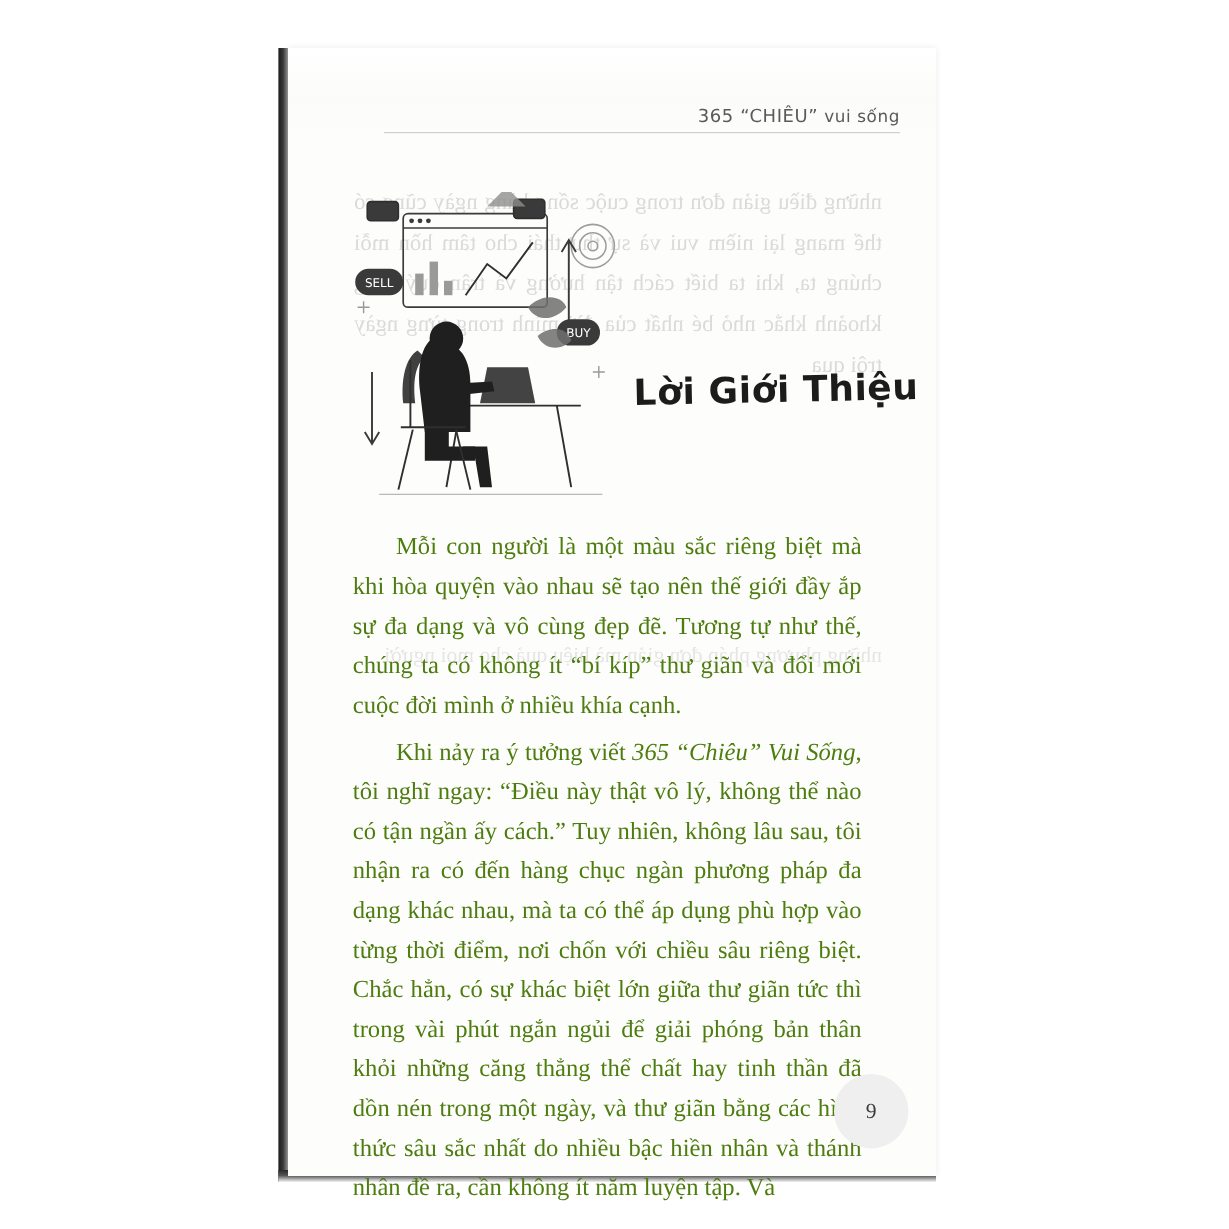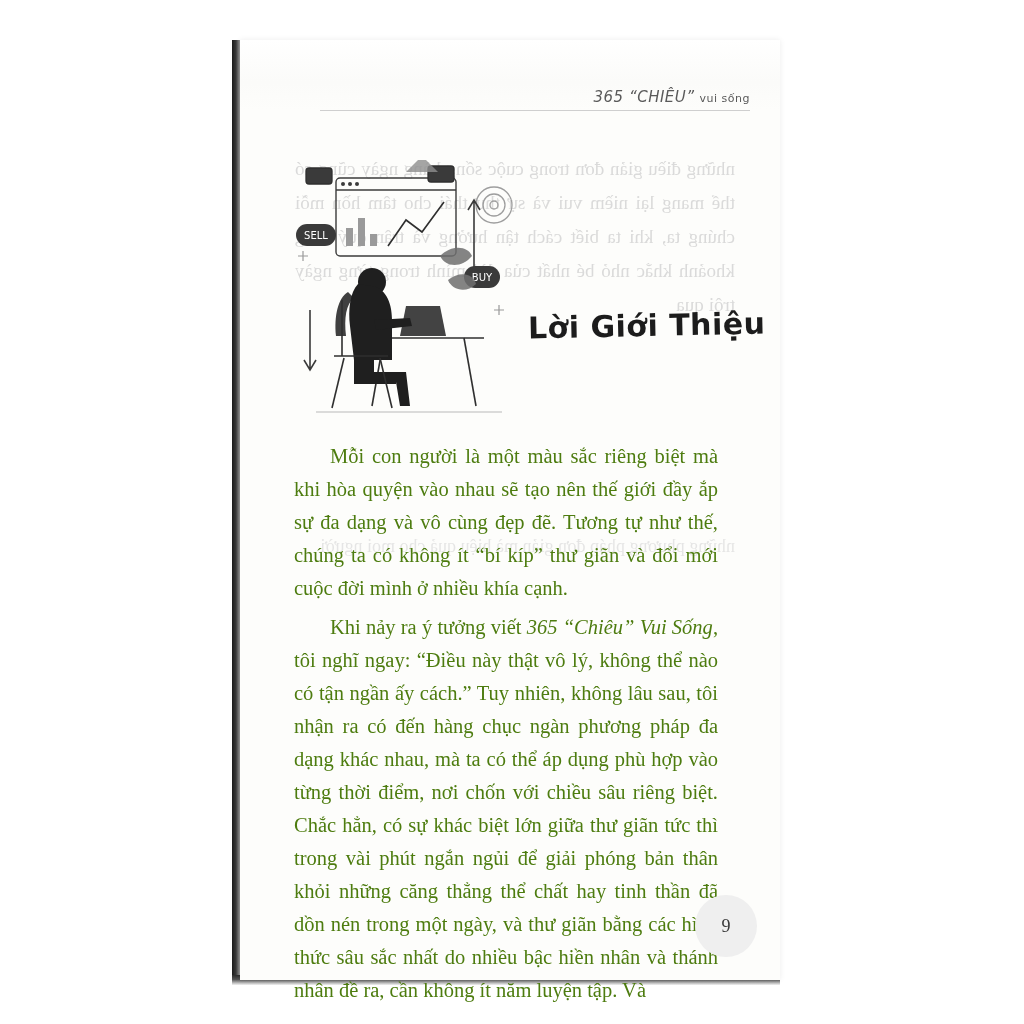--- a/index.html
+++ b/index.html
@@ -59,22 +59,22 @@
   .running-head {
     position: absolute;
     right: 30px;
     top: 48px;
     font-size: 14px;
     letter-spacing: 0.5px;
     color: #5a5a5a;
     white-space: nowrap;
     font-family: "DejaVu Sans", sans-serif;
   }
-  .running-head .big { font-size: 15px; font-style: italic; }
-  .running-head .small { font-size: 11px; }
+  .running-head .big { font-size: 15px; }
+  .running-head .small { font-size: 14px; }
 
   .head-rule {
     position: absolute;
     left: 80px;
     top: 70px;
     width: 430px;
     height: 1px;
     background: #cfcfcf;
   }
 

